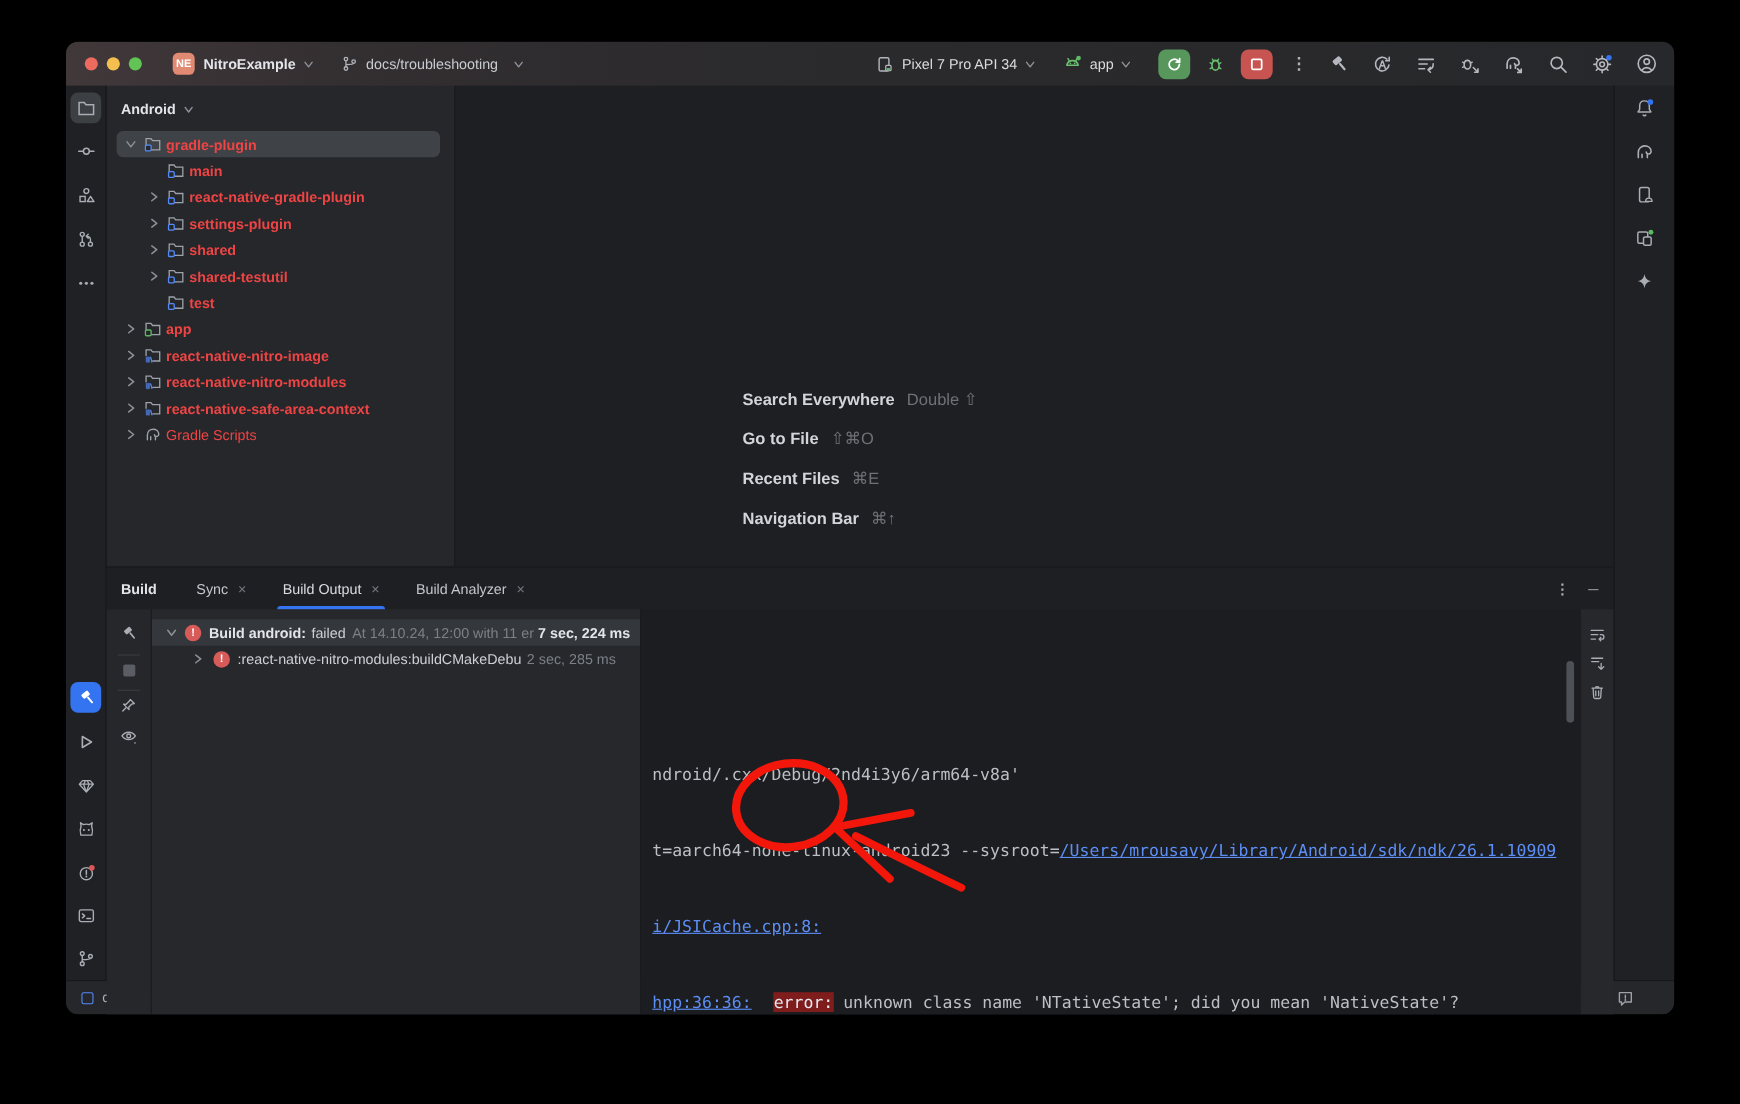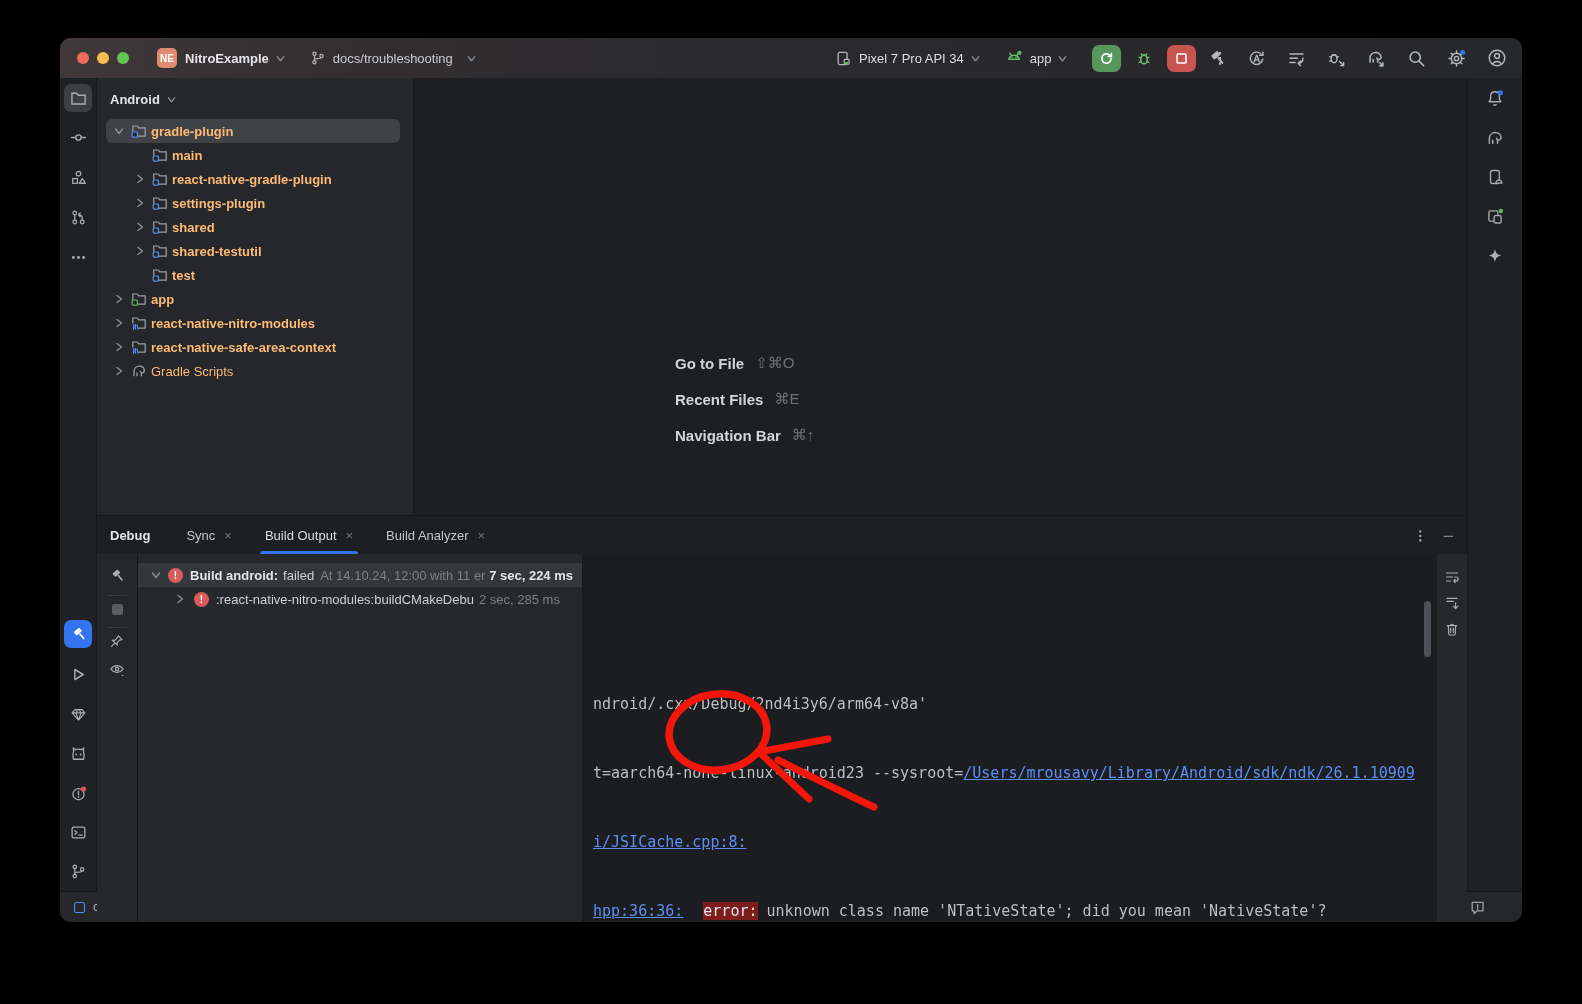--- a/index.html
+++ b/index.html
@@ -13,21 +13,21 @@
             background:linear-gradient(90deg,#41383a 0%,#342f31 16%,#2b2a2d 42%,#27282b 100%)}
   .traffic{display:flex;gap:8px;margin-left:17px}
   .tl{width:12px;height:12px;border-radius:50%;border:none;padding:0}
   .tl.red{background:#ec6a5e}.tl.yel{background:#f4bf4f}.tl.grn{background:#61c454}
   .tb-left{display:flex;align-items:center;margin-left:28px}
   .ne-badge{width:20px;height:20px;border-radius:5px;background:#e08a74;color:#fff;
             font-weight:700;font-size:10px;display:flex;align-items:center;justify-content:center}
   .tb-name{font-weight:700;color:#e3e5e9;margin-left:8px}
   .tb-branch{display:flex;align-items:center;gap:7px;margin-left:24px;color:#c8cbd0}
   .chev{color:#8e929a;margin-left:6px;display:flex}
-  .tb-center{position:absolute;left:775px;top:0;height:100%;display:flex;align-items:center}
+  .tb-center{position:absolute;left:736px;top:0;height:100%;display:flex;align-items:center}
   .tb-center .lbl{color:#dadce1;margin-left:7px}
   .run-btn{width:29px;height:27px;border-radius:7px;background:#57975b;display:flex;align-items:center;justify-content:center;margin-left:24px}
   .stop-btn{width:29px;height:27px;border-radius:7px;background:#c75450;display:flex;align-items:center;justify-content:center;margin-left:14px}
   .bug-wrap{margin-left:14px;display:flex}
   .more-v{color:#aeb2b8;font-size:15px;font-weight:700;margin-left:16px;letter-spacing:0}
   .tb-right{position:absolute;right:13px;top:0;height:100%;display:flex;align-items:center;gap:15px}
   .tb-icon{width:25px;height:25px;display:flex;align-items:center;justify-content:center;color:#b4b8be;position:relative}
 
   
   .main{flex:1;display:flex;min-height:0}
@@ -38,21 +38,21 @@
           display:flex;align-items:center;justify-content:center;color:#a9adb4}
   .s-icon.sel{background:#3d4043}
   .s-icon.selblue{background:#3574f0;color:#fff}
 
   .center-col{flex:1;display:flex;flex-direction:column;min-width:0}
   .top-row{flex:0 0 437px;display:flex;min-height:0}
 
   
   .project-panel{flex:0 0 316px;background:#25272b;border-right:1px solid #17181b;overflow:hidden}
   .p-header{display:flex;align-items:center;padding:14px 0 12px 13px;font-weight:700;color:#e3e5e9}
-  .t-row{height:24px;display:flex;align-items:center;position:relative;font-weight:700;color:#fdba74}
+  .t-row{height:24px;display:flex;align-items:center;position:relative;font-weight:700;color:#ef4444}
   .t-row .tsel{position:absolute;left:9px;right:13px;top:0;bottom:0;background:#3f4247;border-radius:6px}
   .t-row>*{position:relative}
   .t-row .lbl{margin-left:4px;white-space:nowrap}
   .t-row.light{font-weight:400}
   .tchev{width:12px;height:12px;color:#8c9096;margin-right:6px;flex:0 0 12px}
   .pl1{padding-left:16px}.pl2{padding-left:37px}.pl2n{padding-left:55px}
   .ticon{width:16px;height:16px;flex:0 0 16px}
 
   
   .editor{flex:1;background:#1e1f22;position:relative}
@@ -559,20 +559,29 @@
               </svg>
             <span class="lbl">app</span>
           </div>
           <div class="t-row pl1">
             <span class="tchev"><svg width="12" height="12">
                   <use href="#i-chevr"></use>
                 </svg></span>
             <svg class="ticon">
                 <use href="#i-flib"></use>
               </svg>
+            <span class="lbl">react-native-nitro-image</span>
+          </div>
+          <div class="t-row pl1">
+            <span class="tchev"><svg width="12" height="12">
+                  <use href="#i-chevr"></use>
+                </svg></span>
+            <svg class="ticon">
+                <use href="#i-flib"></use>
+              </svg>
             <span class="lbl">react-native-nitro-modules</span>
           </div>
           <div class="t-row pl1">
             <span class="tchev"><svg width="12" height="12">
                   <use href="#i-chevr"></use>
                 </svg></span>
             <svg class="ticon">
                 <use href="#i-flib"></use>
               </svg>
             <span class="lbl">react-native-safe-area-context</span>
@@ -583,39 +592,43 @@
                 </svg></span>
             <svg class="ticon" style="color:#9da2aa">
                 <use href="#i-eleph"></use>
               </svg>
             <span class="lbl">Gradle Scripts</span>
           </div>
         </div>
 
         <div class="editor">
           <div class="shortcuts">
+            <div class="sc-row">
+                <span class="sc-label">Search Everywhere</span>
+                <span class="sc-keys">Double ⇧</span>
+              </div>
             <div class="sc-row">
                 <span class="sc-label">Go to File</span>
                 <span class="sc-keys">⇧⌘O</span>
               </div>
             <div class="sc-row">
                 <span class="sc-label">Recent Files</span>
                 <span class="sc-keys">⌘E</span>
               </div>
             <div class="sc-row">
                 <span class="sc-label">Navigation Bar</span>
                 <span class="sc-keys">⌘↑</span>
               </div>
           </div>
         </div>
       </div>
 
       <div class="build-panel">
         <div class="build-header">
-          <span class="bh-title">Debug</span>
+          <span class="bh-title">Build</span>
           <div class="bh-tabs">
             <div class="bh-tab">
               <span>Sync</span>
               <span class="x">×</span>
             </div>
             <div class="bh-tab sel">
               <span>Build Output</span>
               <span class="x">×</span>
             </div>
             <div class="bh-tab">

